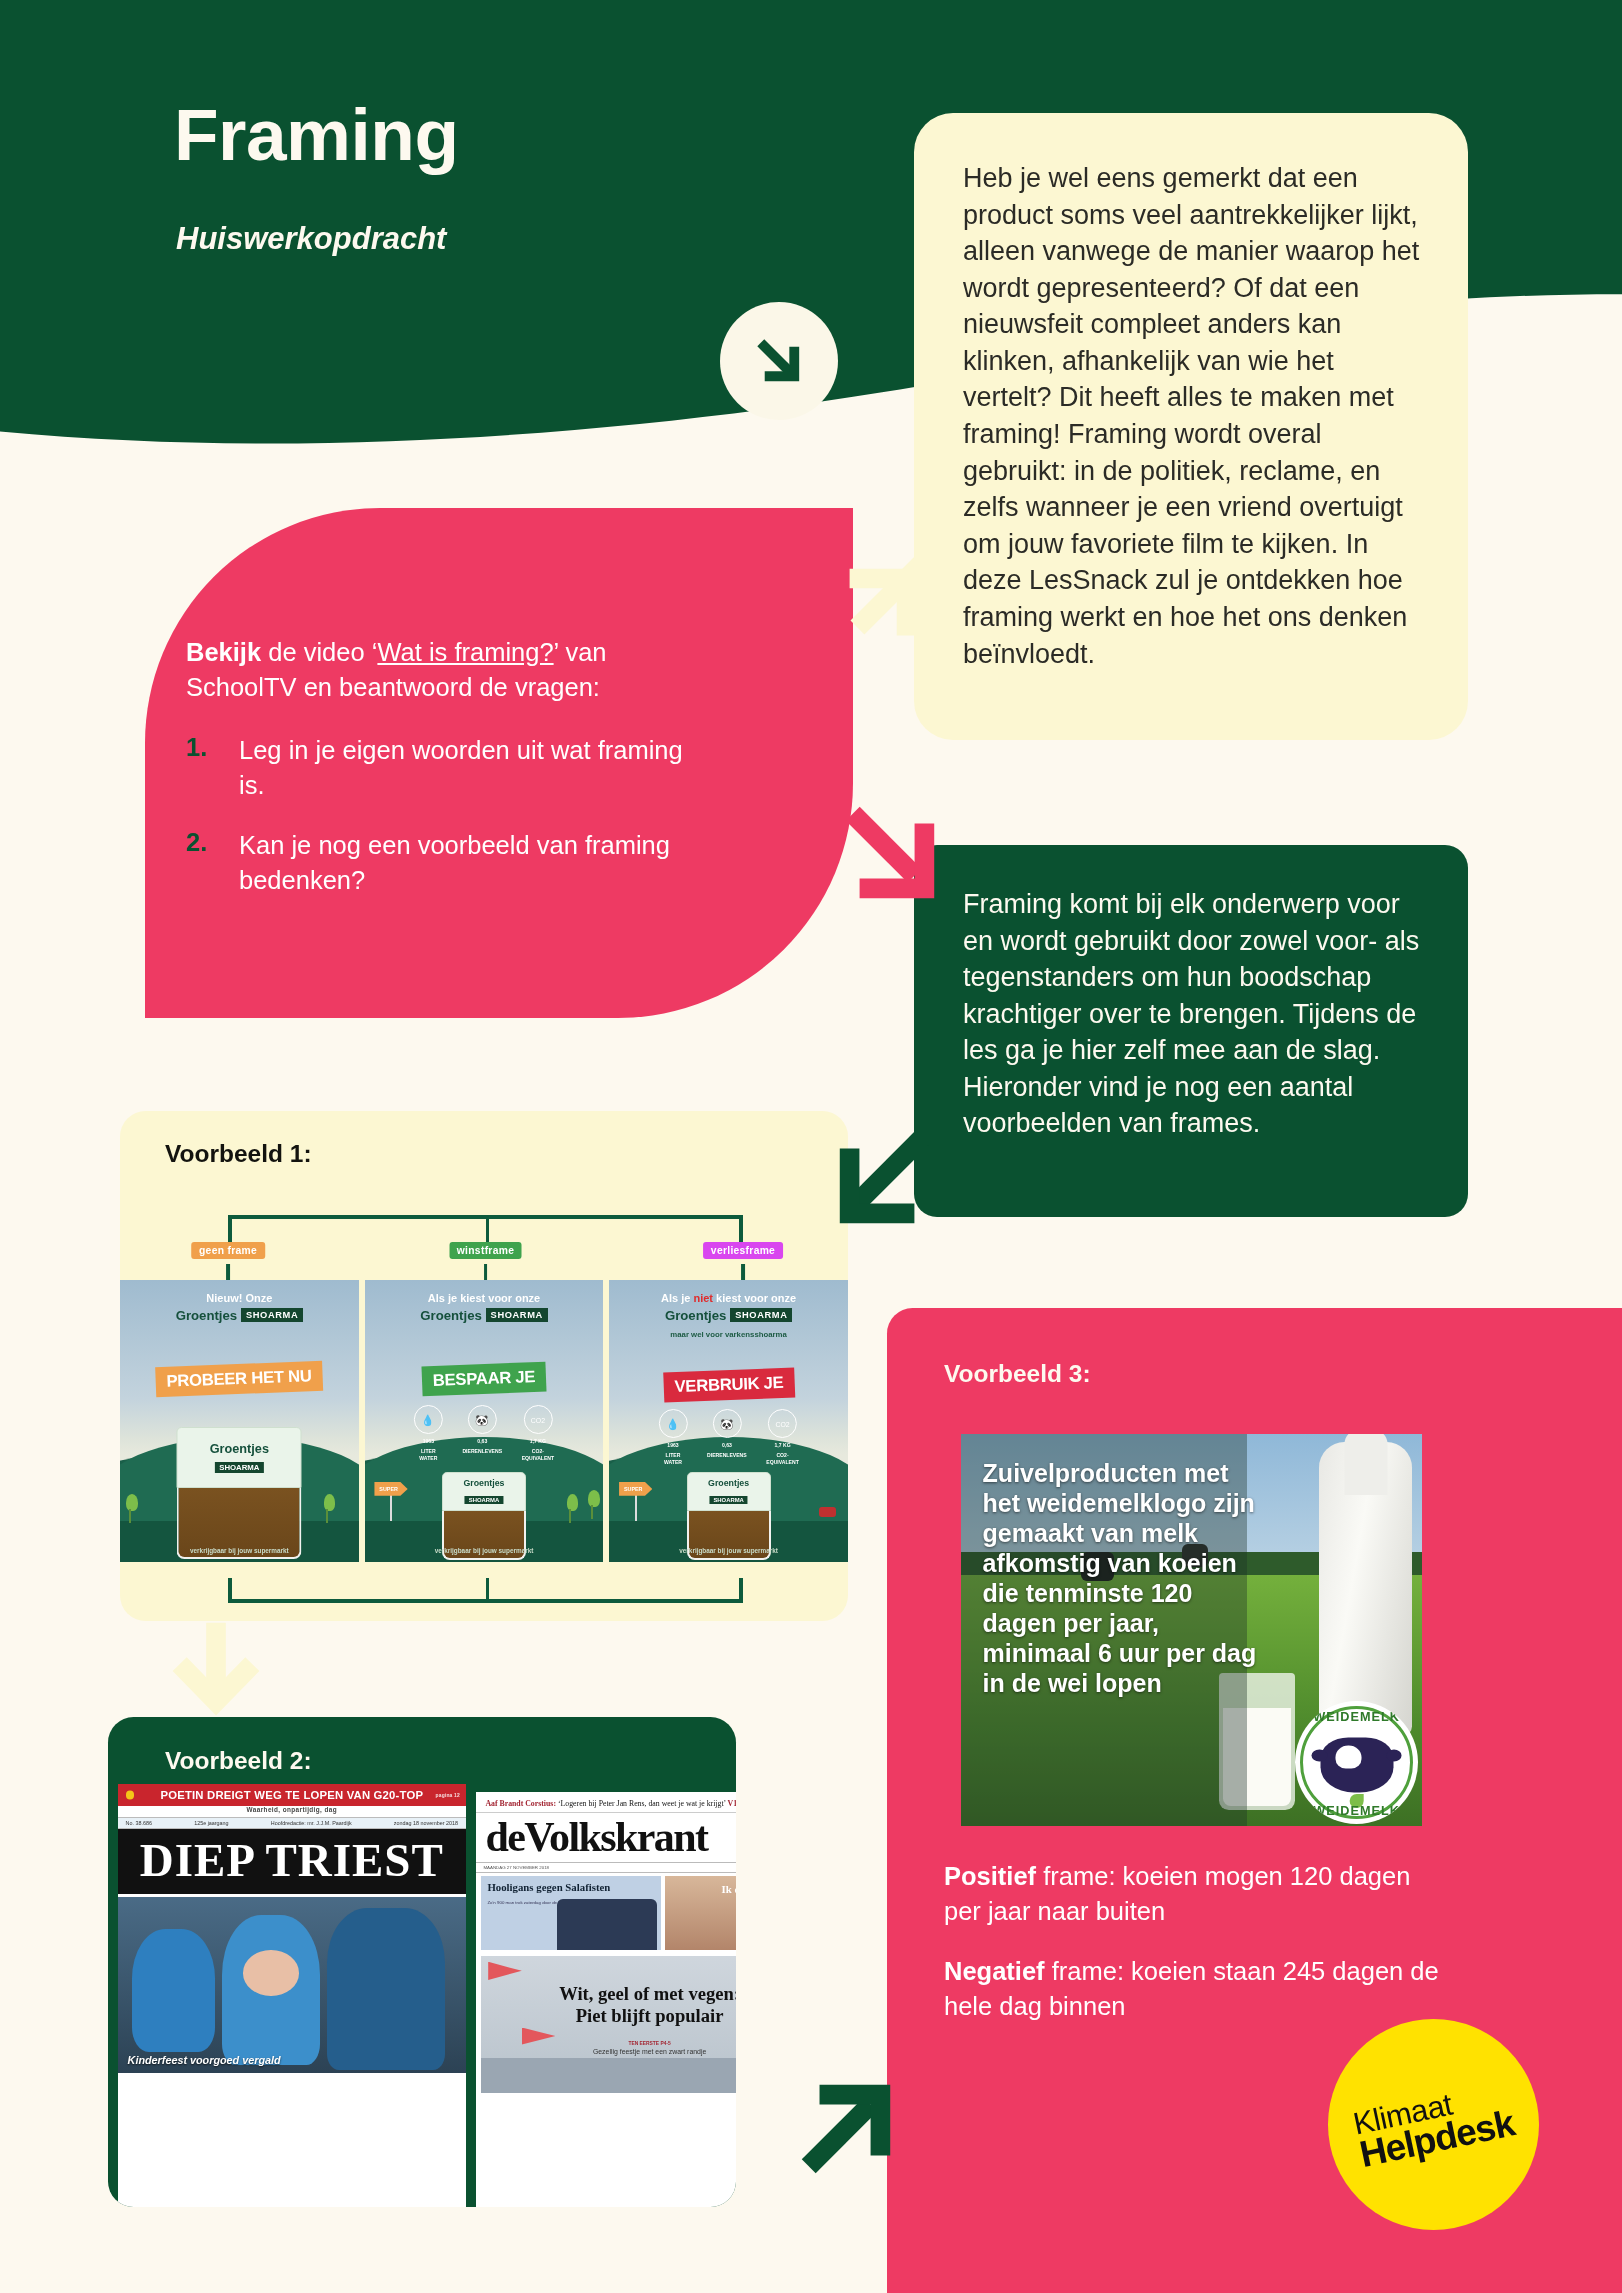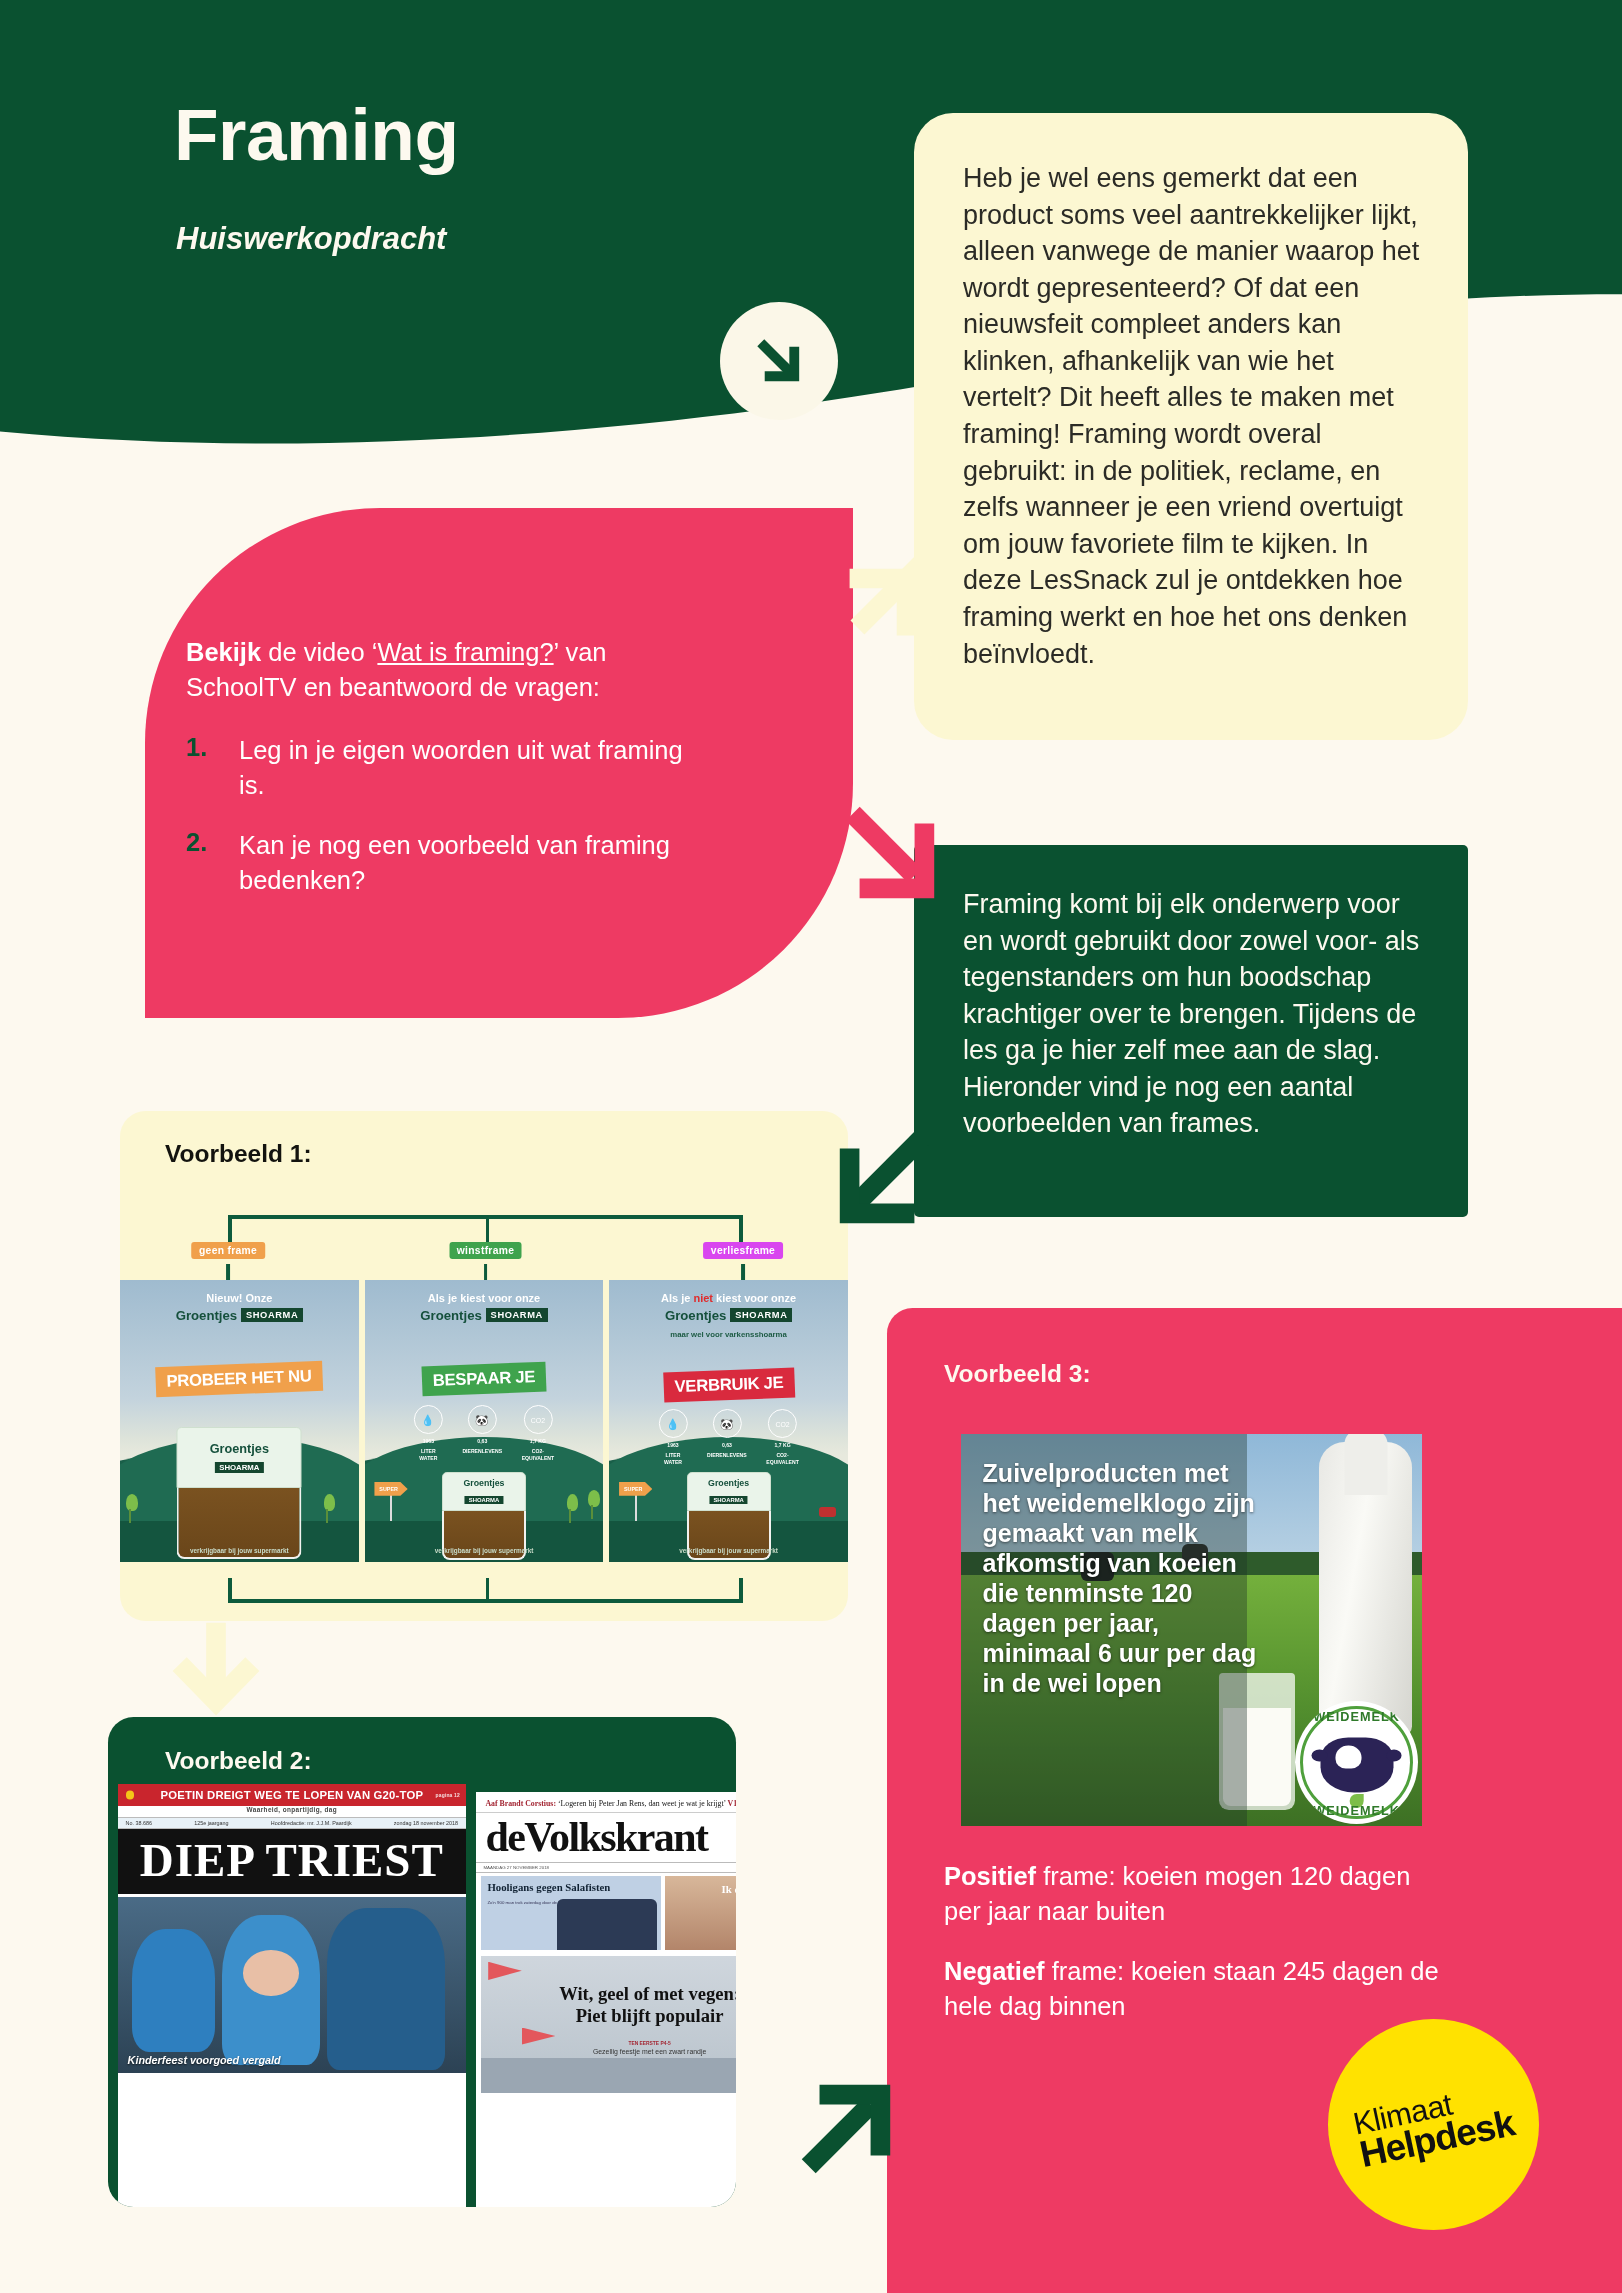--- a/index.html
+++ b/index.html
@@ -55,21 +55,21 @@
   .pink-lead b { font-weight: bold; }
   .pink-lead .lnk { text-decoration: underline; }
   .olist { list-style: none; margin-top: 29px; }
   .olist li { display: flex; margin-bottom: 25.5px; }
   .olist .num { color: #0A5130; font-weight: bold; font-size: 25.5px; width: 53px; flex: none; }
   .olist .txt { color: #fff; font-size: 25.5px; line-height: 1.36; }
 
   
   .green-box {
     position: absolute; left: 914px; top: 845px; width: 554px; height: 372px;
-    background: #0A5130; border-radius: 5px; z-index: 5;
+    background: #0A5130; border-radius: 23px; z-index: 5;
     padding: 41px 43px 19.6px 49px;
   }
   .green-box p { color: #FDF9EF; font-size: 27px; line-height: 1.355; }
 
   
   .vb1-card {
     position: absolute; left: 120px; top: 1111px; width: 728px; height: 510px;
     background: #FCF7D2; border-radius: 25.5px; z-index: 3; overflow: hidden;
   }
   .vb1-title {

